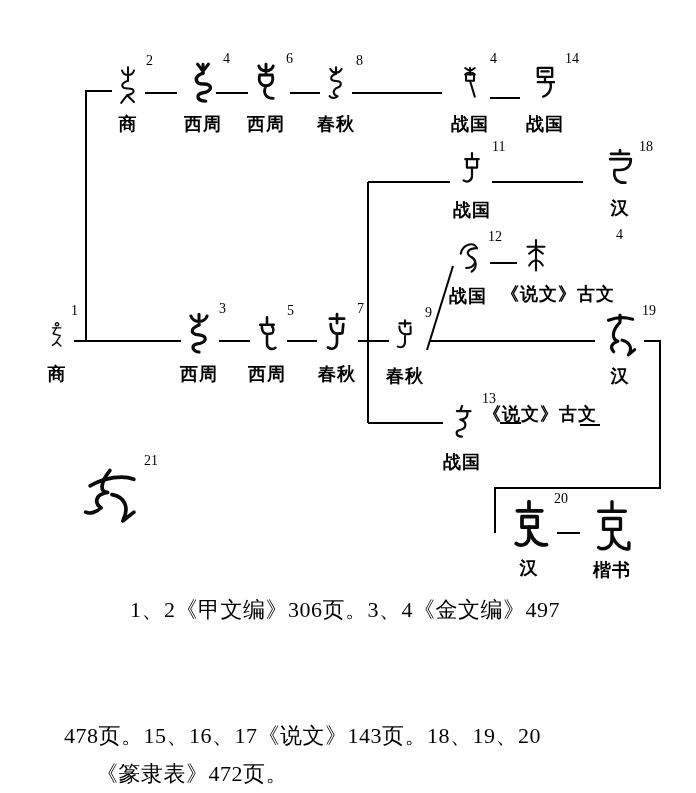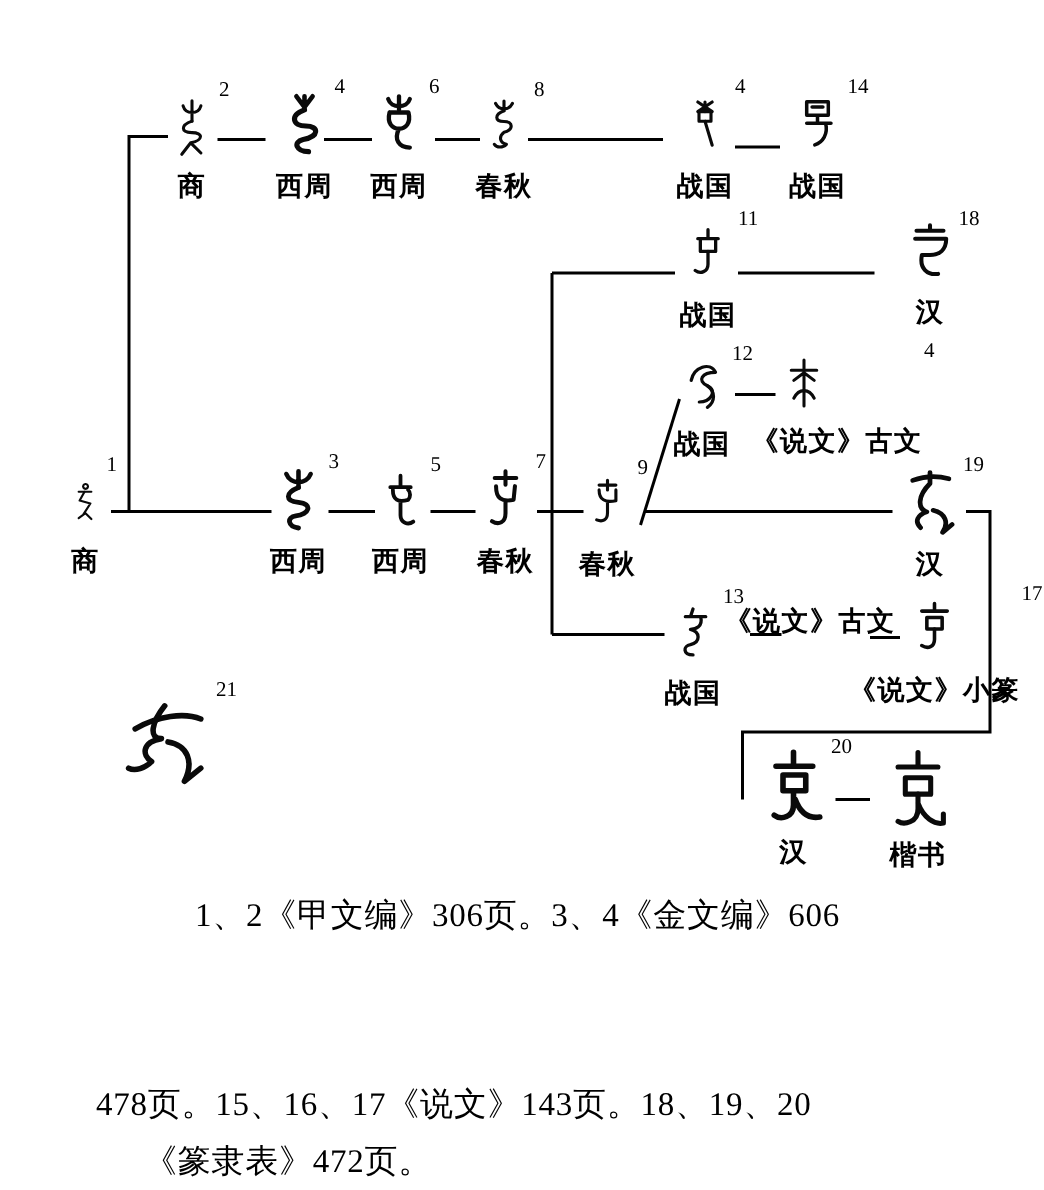--- a/index.html
+++ b/index.html
@@ -231,30 +231,20 @@
       </svg>
       <span class="num">13</span>
     </div>
     <div class="plabel">战国</div>
   </div>
 
   <div class="node" style="left:540px;top:400px">
     <div class="plabel">《说文》古文</div>
   </div>
 
-  <div class="node" style="left:623px;top:396px">
-    <div style="position:relative">
-      <svg class="glyph" width="34" height="50" viewBox="0 0 40 48">
-        <path d="M20 2 v6 M10 8 h20 M14 13 h12 v9 h-12 z" stroke-width="2.8"></path>
-        <path d="M20 22 v8 c0 6 -5 8 -10 5" stroke-width="2.8"></path>
-      </svg>
-      <span class="num">17</span>
-    </div>
-    <div class="plabel">《说文》小篆</div>
-  </div>
 
   <div class="node" style="left:112px;top:464px">
     <div style="position:relative">
       <svg class="glyph" width="62" height="70" viewBox="0 0 56 64">
         <path d="M8 20 c14 -8 30 -10 40 -6" stroke-width="3.4"></path>
         <path d="M26 6 c-8 10 -10 20 -2 20 c-12 2 -12 10 -6 14 c-4 4 -10 6 -14 4" stroke-width="3.4"></path>
         <path d="M28 28 c12 2 16 12 10 24 l10 -8" stroke-width="3.4"></path>
       </svg>
       <span class="num" style="top:-10px">21</span>
     </div>
@@ -274,17 +264,17 @@
   <div class="node" style="left:612px;top:498px">
     <div style="position:relative">
       <svg class="glyph" width="50" height="58" viewBox="0 0 40 48">
         <path d="M20 3 v8 M9 11 h22 M13 17 h14 v9 h-14 z" stroke-width="2.8"></path>
         <path d="M20 26 v8 c0 8 -8 9 -11 7 M20 31 c3 8 9 12 14 11 v-5" stroke-width="2.8"></path>
       </svg>
     </div>
     <div class="plabel">楷书</div>
   </div>
 
-  <div class="cite" style="left:130px;top:597px">1、2《甲文编》306页。3、4《金文编》606</div>
+  <div class="cite" style="left:130px;top:597px">1、2《甲文编》306页。3、4《金文编》497</div>
   <div class="cite" style="left:64px;top:723px">478页。15、16、17《说文》143页。18、19、20</div>
   <div class="cite" style="left:96px;top:761px">《篆隶表》472页。</div>
 
 </div>
 
 </body></html>

